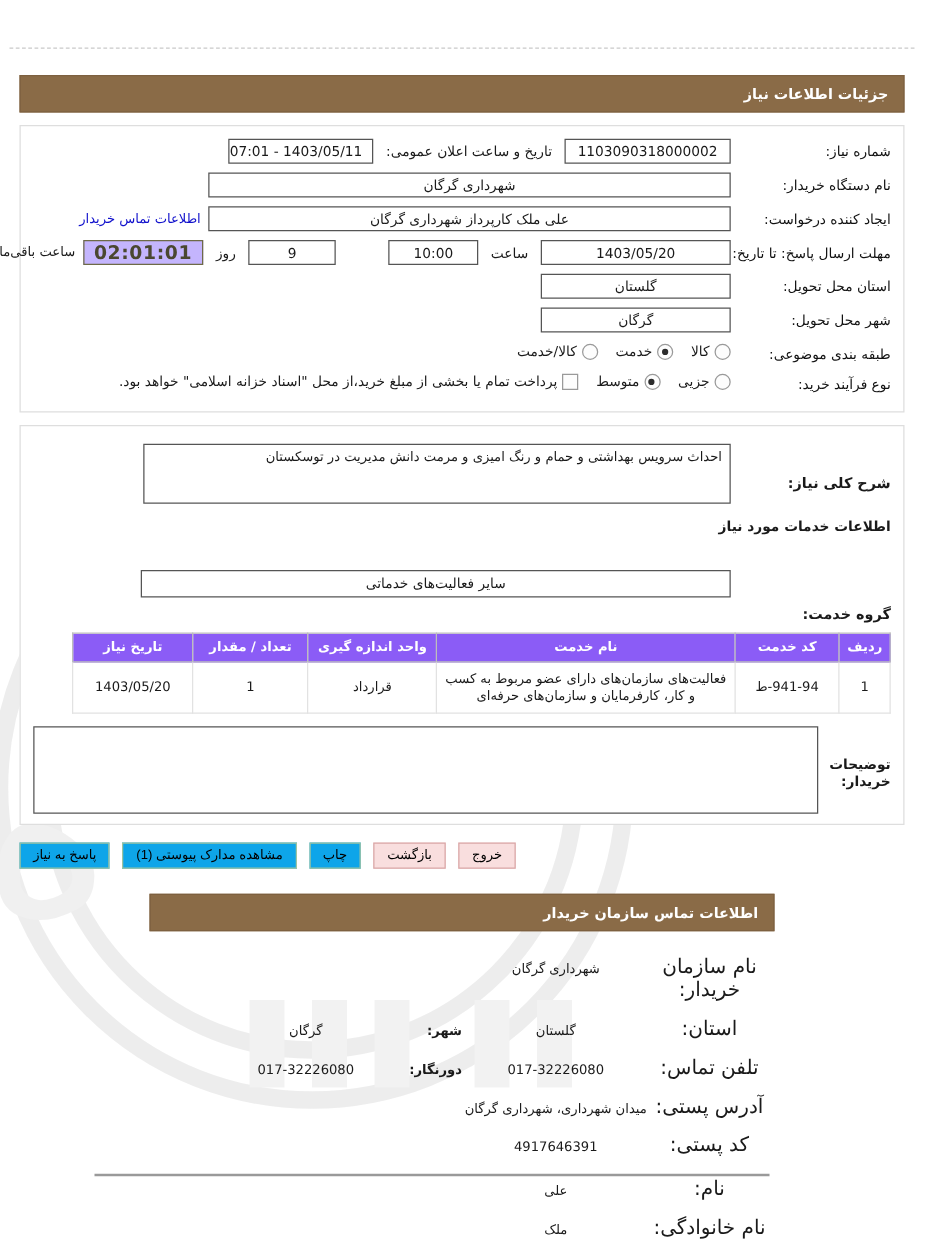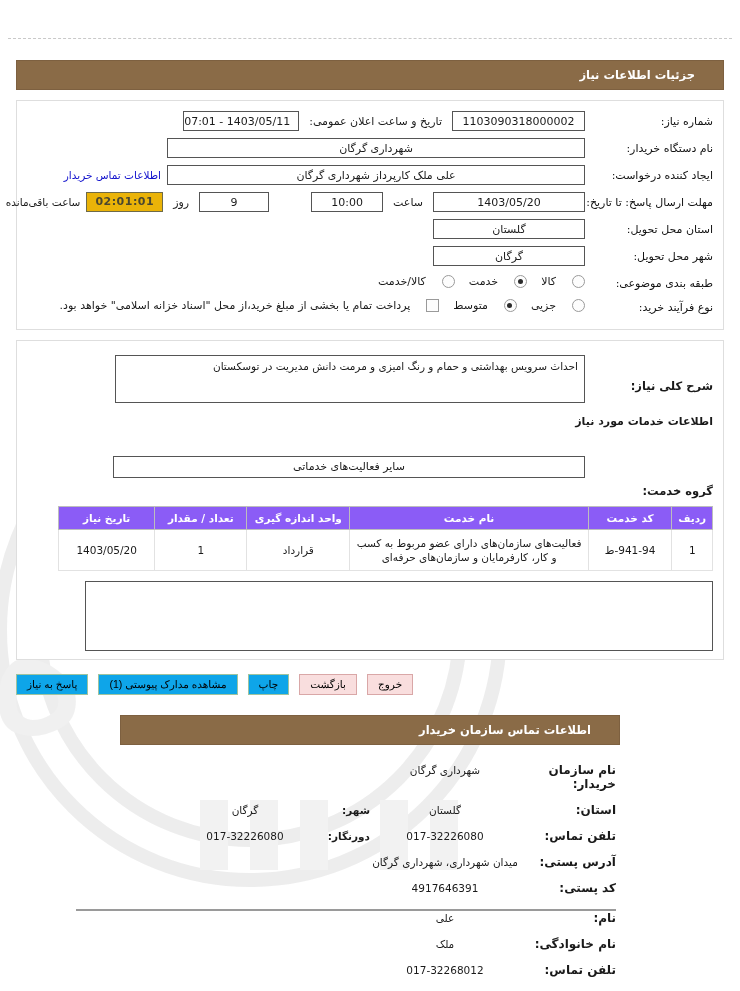--- a/index.html
+++ b/index.html
@@ -35,21 +35,21 @@
     border-top: 1px dashed #c9c9c9;
     margin: 38px 8px 0 8px;
   }
   .outer-pad { padding: 0 16px; }
 
   .section-bar {
     background: #8a6b47;
     color: #ffffff;
     font-weight: bold;
     font-size: 11.5px;
-    padding: 7px 28px;
+    padding: 7px 12px;
     text-align: right;
     margin-top: 20px;
     border: 1px solid #7d6040;
   }
   .panel {
     border: 1px solid #dedede;
     background: #fff;
     margin-top: 10px;
     padding: 10px 10px 8px 10px;
   }
@@ -101,44 +101,44 @@
     padding: 0 4px;
   }
   .link {
     color: #1111cc;
     font-size: 10.5px;
     text-decoration: none;
     white-space: nowrap;
     cursor: pointer;
   }
   .timer {
-    background: #eab308;
+    background: #c4b5fd;
     border: 1px solid #6e6a48;
     color: #4a4730;
-    font-size: 11px;
+    font-size: 15px;
     font-weight: bold;
     padding: 1px 8px;
     letter-spacing: .5px;
     height: 16px;
     line-height: 16px;
   }
   .timer-note { font-size: 10.5px; white-space: nowrap; }
 
   
   .radio-grp {
     display: flex;
     flex-direction: row;
     align-items: center;
     gap: 14px;
     padding-top: 2px;
   }
   .radio-item {
     display: flex;
     align-items: center;
-    gap: 16px;
+    gap: 4px;
     font-size: 11px;
     white-space: nowrap;
   }
   .radio {
     width: 11px; height: 11px;
     border-radius: 50%;
     border: 1px solid #9a9a9a;
     background: #fdfdfd;
     display: inline-block;
     position: relative;
@@ -266,22 +266,22 @@
     white-space: nowrap;
     line-height: 13px;
   }
   .btn.green { background: #0ea5e9; border-color: #9ec39e; }
   .btn.pink  { background: #f9dede; border-color: #d9a7a7; }
 
   
   .contact-wrap { padding: 18px 108px 0 60px; }
   .c-row { display: flex; align-items: baseline; margin-bottom: 12px; }
   .c-lbl {
-    font-weight: bold; font-size: 12px;
-    width: 96px; flex: 0 0 96px; text-align: right;
+    font-weight: normal; font-size: 16px;
+    width: 96px; flex: 0 0 96px; text-align: center;
   }
   .c-val { font-size: 10.5px; width: 150px; flex: 0 0 150px; text-align: center; }
   .c-lbl2 { font-weight: bold; font-size: 10.5px; width: 70px; flex: 0 0 70px; text-align: right; }
   .c-val2 { font-size: 10.5px; width: 110px; flex: 0 0 110px; text-align: center; }
 
   .divider {
     border-top: 2px solid #9a9a9a;
     margin: 14px 108px 0 60px;
   }
   .req-head {
@@ -442,20 +442,21 @@
             <td>941-94-ط</td>
             <td>فعالیت‌های  سازمان‌های دارای عضو مربوط به کسب و کار،  کارفرمایان و  سازمان‌های حرفه‌ای</td>
             <td>قرارداد</td>
             <td>1</td>
             <td>1403/05/20</td>
           </tr>
         </tbody>
       </table>
 
       <div class="notes-row">
+        <div class="notes-lbl">توضیحات خریدار:</div>
         <div class="notes-box"></div>
       </div>
 
     </div>
 
     <div class="btnbar">
       <button class="btn green">پاسخ به نیاز</button>
       <button class="btn green">مشاهده مدارک پیوستی (1)</button>
       <button class="btn green">چاپ</button>
       <button class="btn pink">بازگشت</button>

